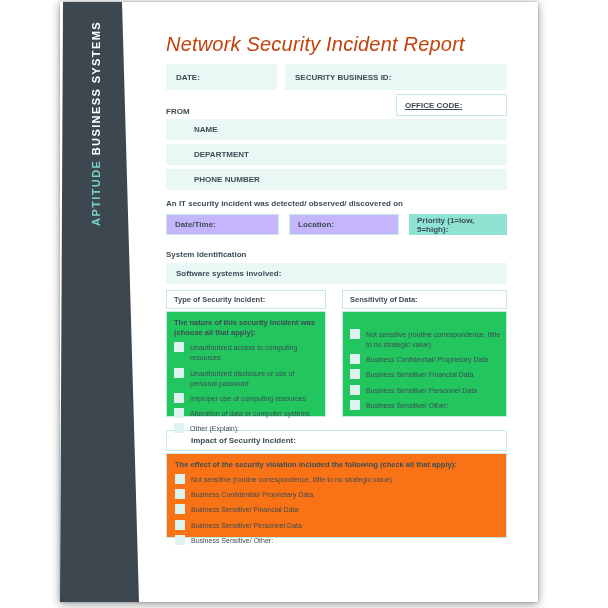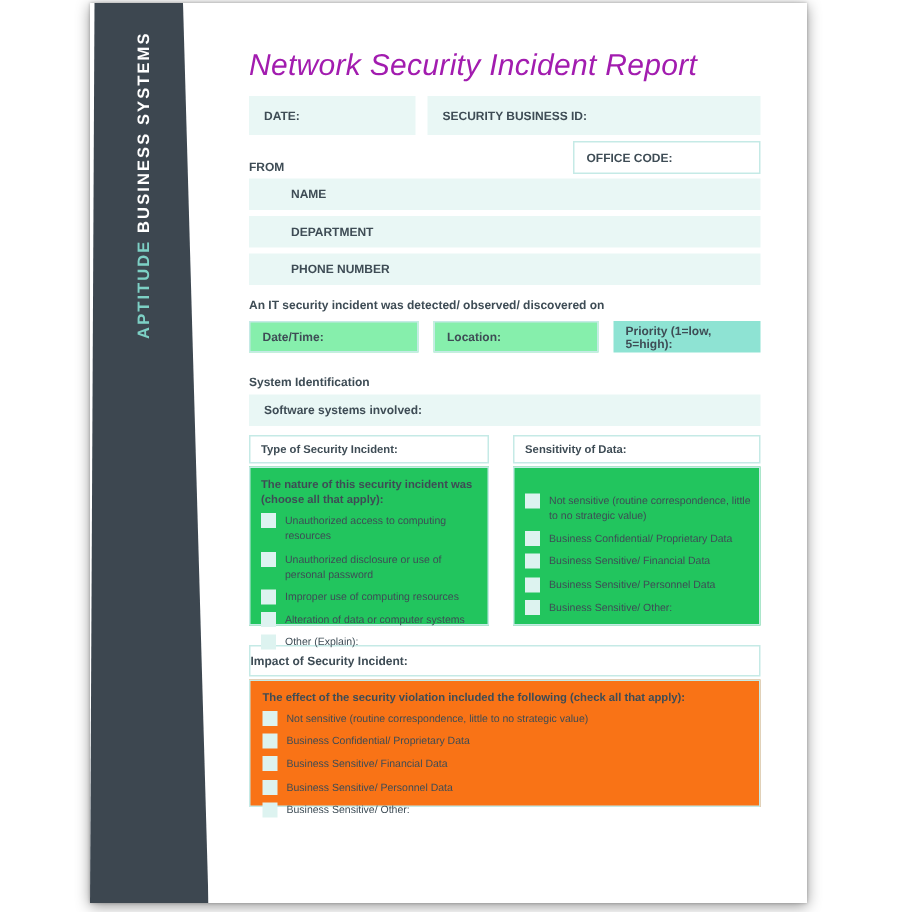--- a/index.html
+++ b/index.html
@@ -38,50 +38,50 @@
     color:#ffffff;
   }
   .brand .teal { color:#7dd0c5; }
 
   .content { position:absolute; left:106px; top:0; width:341px; }
 
   .title {
     margin-top:31px;
     font-size:20px; font-style:italic; font-weight:normal;
     letter-spacing:0.2px;
-    color:#a21caf;
+    color:#c2410c;
   }
 
   .bar {
     background:#e9f7f5;
     display:flex; align-items:center;
     padding:0 10px;
     font-size:8px; font-weight:bold; color:#3e4c55;
   }
   .row1 { display:flex; gap:8px; margin-top:8px; }
   .bar.date { width:111px; height:26px; }
   .bar.sid  { flex:1; height:26px; }
 
   .row2 { display:flex; justify-content:space-between; align-items:flex-end; margin-top:4px; }
   .small-label { font-size:8px; font-weight:bold; }
   .office {
-    width:125px; height:22px;
+    width:111px; height:22px;
     border:1px solid #c5eae6; background:#fff;
     display:flex; align-items:center; padding:0 8px;
-    font-size:8px; font-weight:bold;
+    font-size:8px; font-weight:bold;text-decoration:underline;
   }
 
   .bar.line { height:21px; margin-top:4px;padding-left:28px; }
   .bar.name { margin-top:3px; }
 
   .incident-line { margin-top:9px; font-size:8px; font-weight:bold; }
 
   .row3 { display:flex; gap:10px; margin-top:6px; }
   .fbox {
-    border:1px solid #c5eae6; background:#86efac;
+    border:1px solid #c5eae6; background:#c4b5fd;
     height:21px; display:flex; align-items:center; padding:0 8px;
     font-size:8px; font-weight:bold;
   }
   .fbox.dt  { width:113px; }
   .fbox.loc { width:110px; }
   .fbox.pri { width:98px; border:none; background:#8ee3d3; }
 
   .sys-id { margin-top:15px; font-size:8px; font-weight:bold; }
   .bar.sys { height:21px; margin-top:6px; }
   .bar.soft{ height:21px; margin-top:4px; }
@@ -106,21 +106,21 @@
   .cb {
     width:10px; height:10px; flex:none;
     background:#ddf3f0;
   }
   .cb-label { font-size:7px; line-height:1.45; padding-top:1px; }
   .col-right .boxbody { padding-top:13px; padding-left:7px; }
 
   .impact-head {
     margin-top:13px;
     border:1px solid #c5eae6; background:#fff;
-    padding:5px 0;
+    padding:5px 24px;
     font-size:8px; font-weight:bold;
   }
   .impact-body {
     border:1px solid #c5eae6; background:#f97316;
     margin-top:2px;
     padding:6px 8px 8px;
     height:85px;
   }
   .impact-body .check-row { margin-top:4px; }
 </style>

